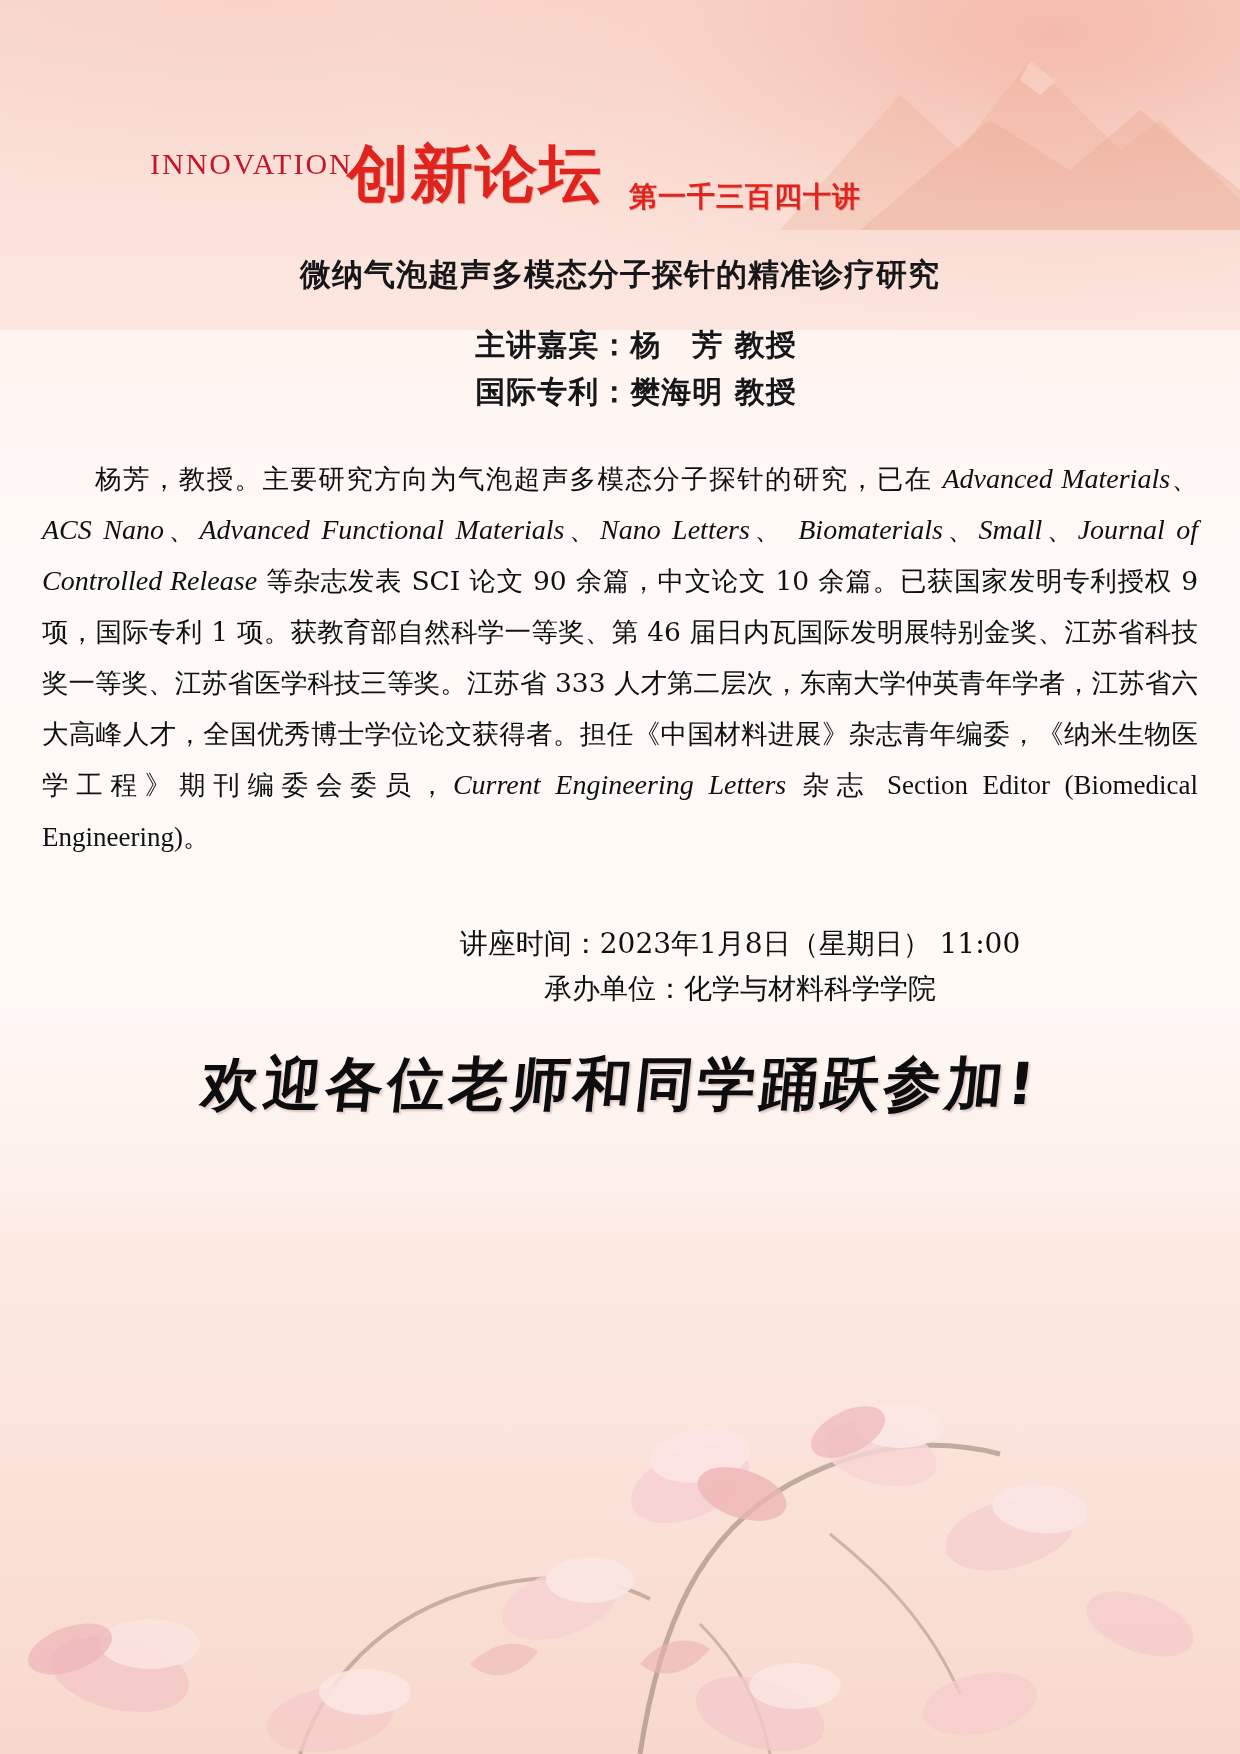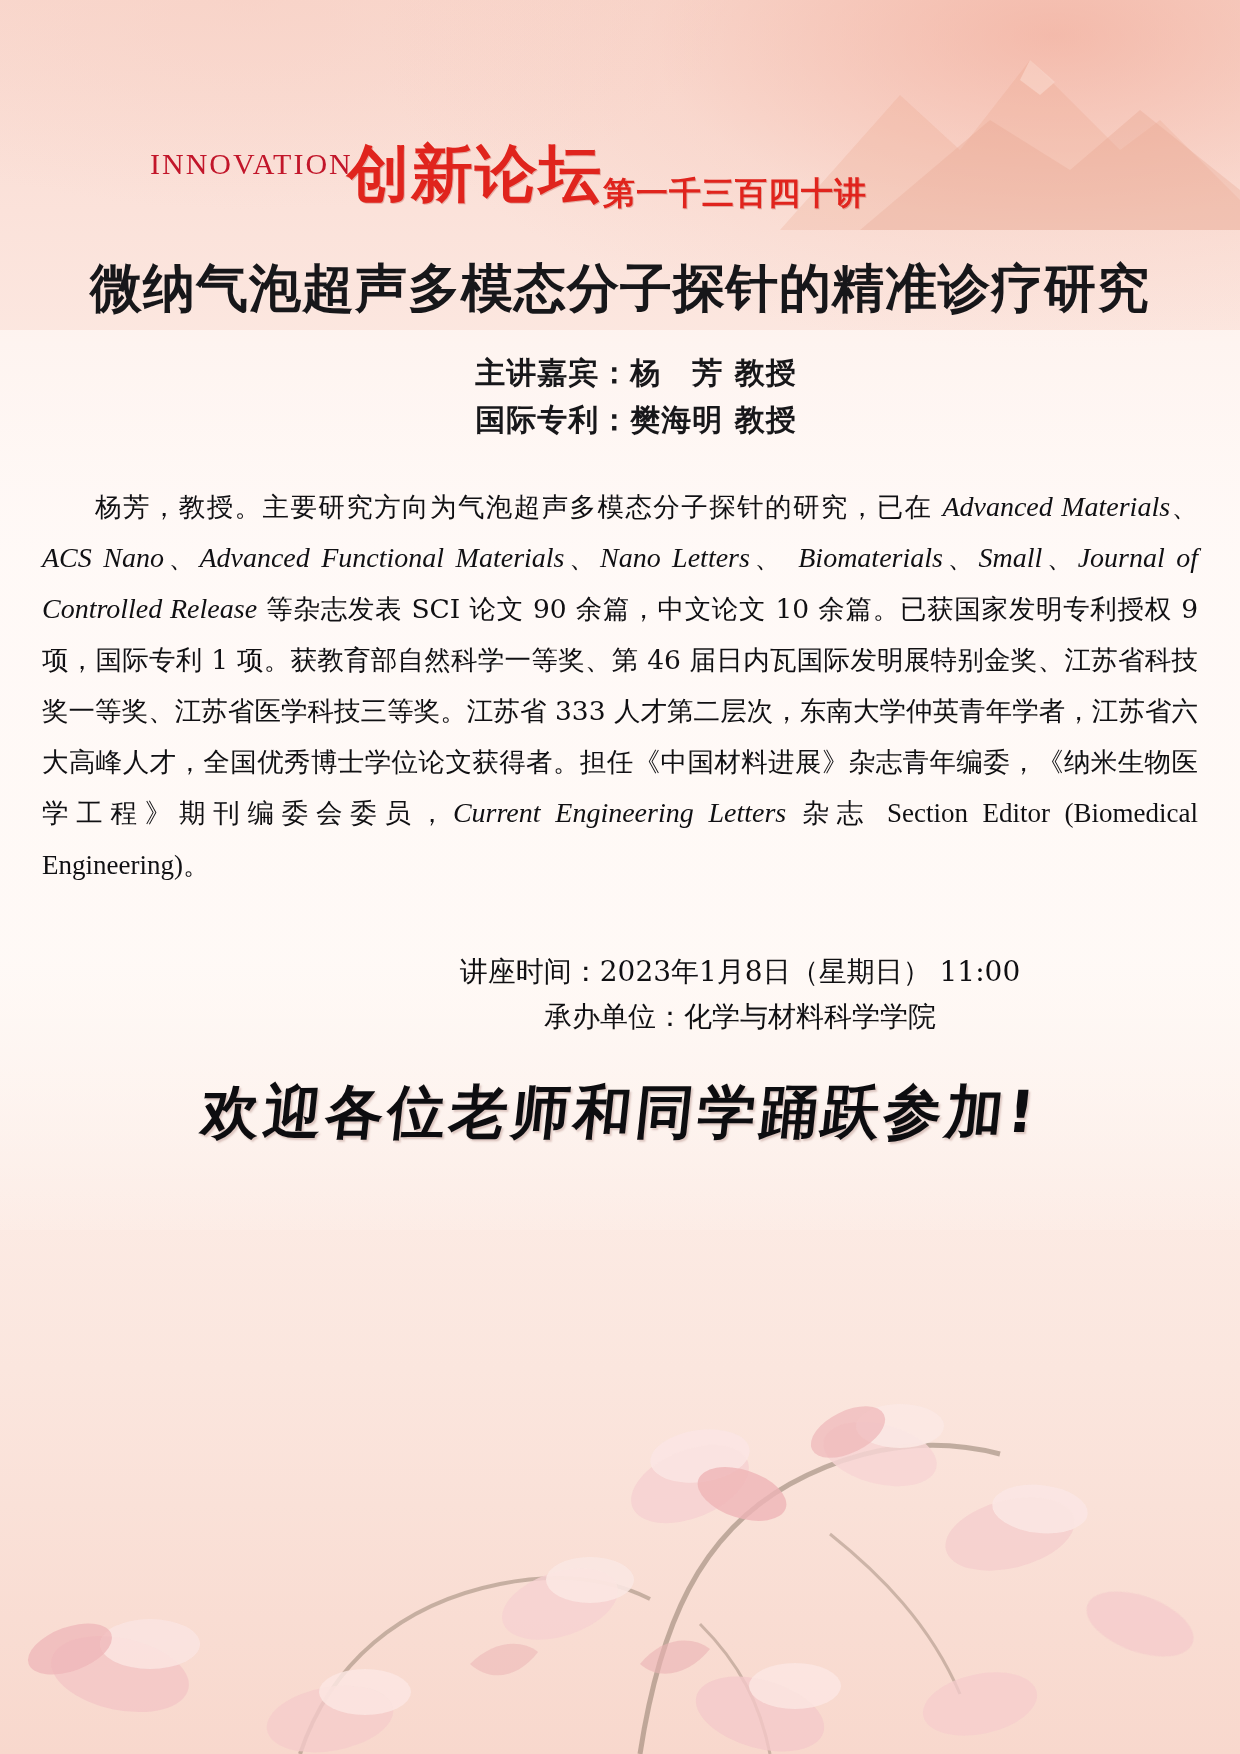--- a/index.html
+++ b/index.html
@@ -95,31 +95,32 @@
     font-family: "DejaVu Sans", sans-serif;
     font-weight: bold;
     font-size: 62px;
     letter-spacing: 2px;
     text-shadow: 1px 1px 0 rgba(160,20,10,0.25);
   }
   .forum-number {
     color: #e0241d;
     font-family: "DejaVu Sans", sans-serif;
     font-weight: bold;
-    font-size: 32px;
+    font-size: 28px;
     letter-spacing: 1px;
+    margin-left: 26px;
     text-shadow: 1px 1px 0 rgba(160,20,10,0.25);
   }
 
   
   .lecture-title {
     text-align: center;
     font-family: "DejaVu Serif", serif;
     font-weight: bold;
-    font-size: 52px;
+    font-size: 31px;
     color: #17171a;
     letter-spacing: 1px;
     margin-top: 38px;
   }
 
   .speaker-block {
     margin-top: 26px;
     text-align: center;
     font-family: "DejaVu Serif", serif;
     font-size: 30px;

